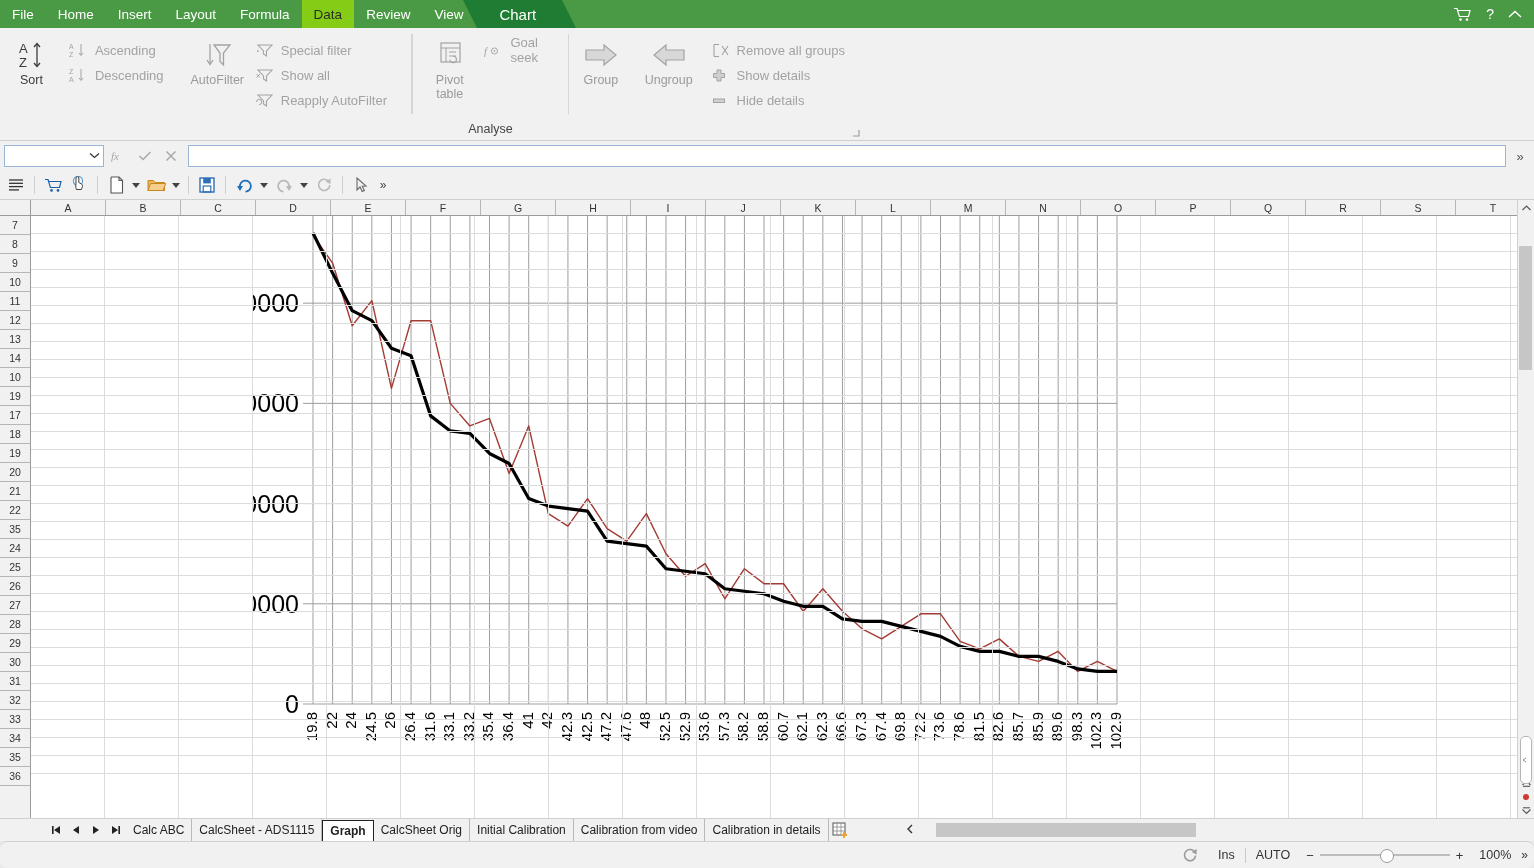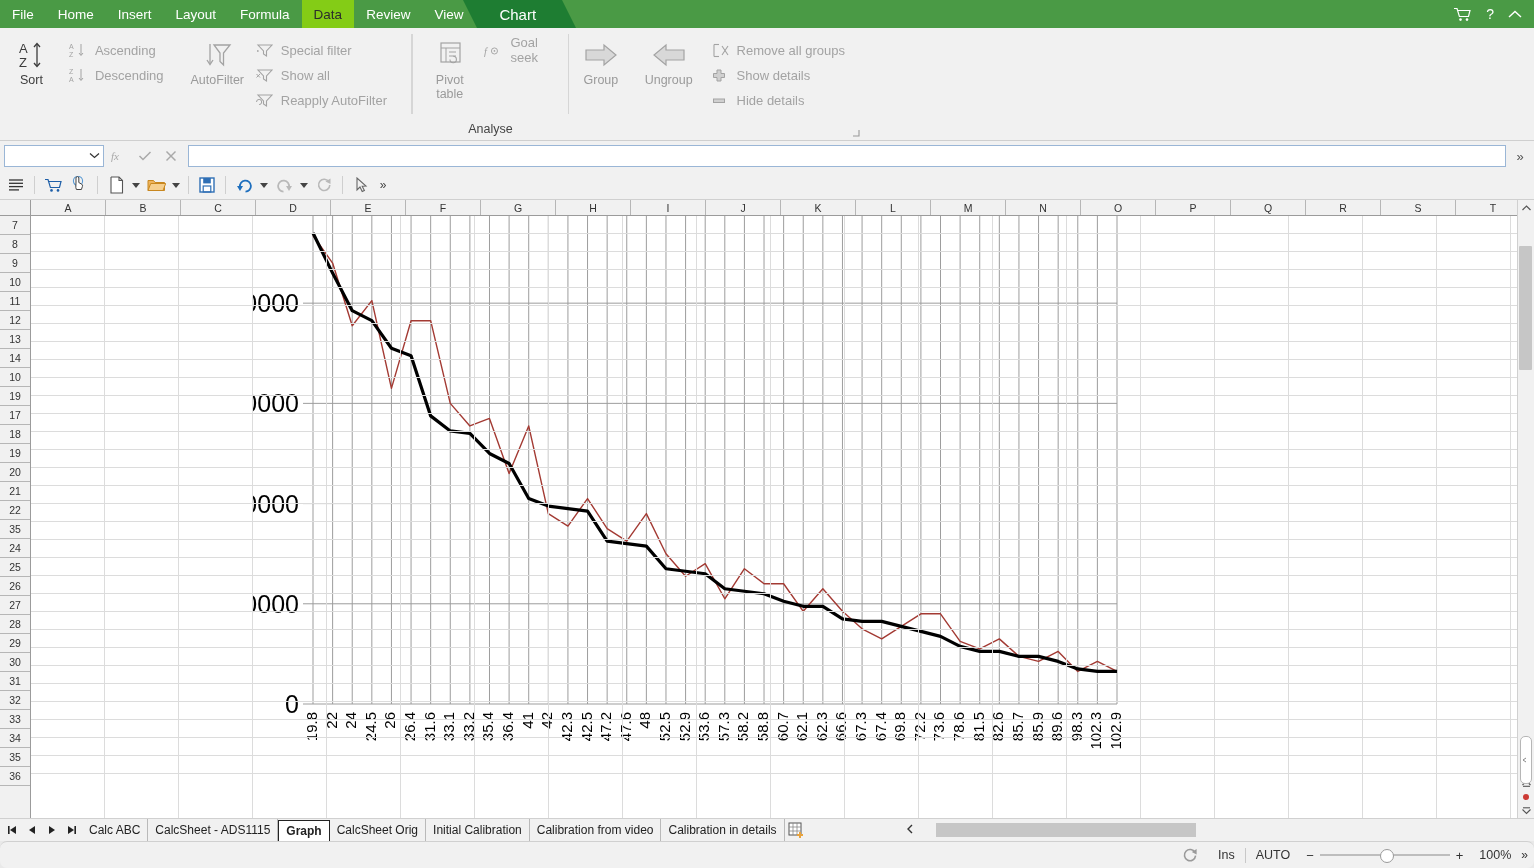--- a/index.html
+++ b/index.html
@@ -75,21 +75,21 @@
 
   
   .vscroll{width:16px;background:#f1f1f1;border-left:1px solid #d0d0d0;flex:none;display:flex;flex-direction:column;align-items:center;}
   .vsarrow{height:16px;width:16px;display:flex;align-items:center;justify-content:center;font-size:8px;color:#555;flex:none;}
   .vstrack{flex:1;width:16px;position:relative;}
   .vsthumb{position:absolute;left:1px;width:13px;background:#c6c6c6;border-radius:1px;}
   .vsmini{height:14px;width:16px;display:flex;align-items:center;justify-content:center;font-size:8px;color:#555;flex:none;}
   .splitter{position:absolute;right:2px;top:520px;width:10px;height:46px;border:1px solid #b6b6b6;border-radius:5px;background:#fff;}
 
   
-  .tabbar{height:22px;background:#f1f1f1;display:flex;align-items:stretch;border-top:1px solid #d0d0d0;flex:none;}
+  .tabbar{height:22px;background:#f1f1f1;display:flex;align-items:stretch;border-top:1px solid #d0d0d0;flex:none;padding-left:44px;}
   .navs{display:flex;align-items:center;padding-left:2px;gap:0px;}
   .nav{width:20px;height:20px;display:flex;align-items:center;justify-content:center;font-size:10px;color:#222;}
   .stabs{display:flex;align-items:stretch;}
   .stab{display:flex;align-items:center;padding:0 7px;font-size:12px;color:#222;border-right:1px solid #b9b9b9;cursor:default;}
   .stab.active{font-weight:bold;border:1px solid #222;border-bottom:none;background:#fff;margin-top:1px;}
   .newsheet{width:22px;display:flex;align-items:center;justify-content:center;}
   .hscrollwrap{margin-left:auto;display:flex;align-items:center;width:632px;}
   .hsleft{width:16px;text-align:center;font-size:10px;color:#333;}
   .hstrack{flex:1;height:14px;background:#f1f1f1;position:relative;}
   .hsthumb{position:absolute;left:18px;top:0;height:14px;width:260px;background:#c6c6c6;}

